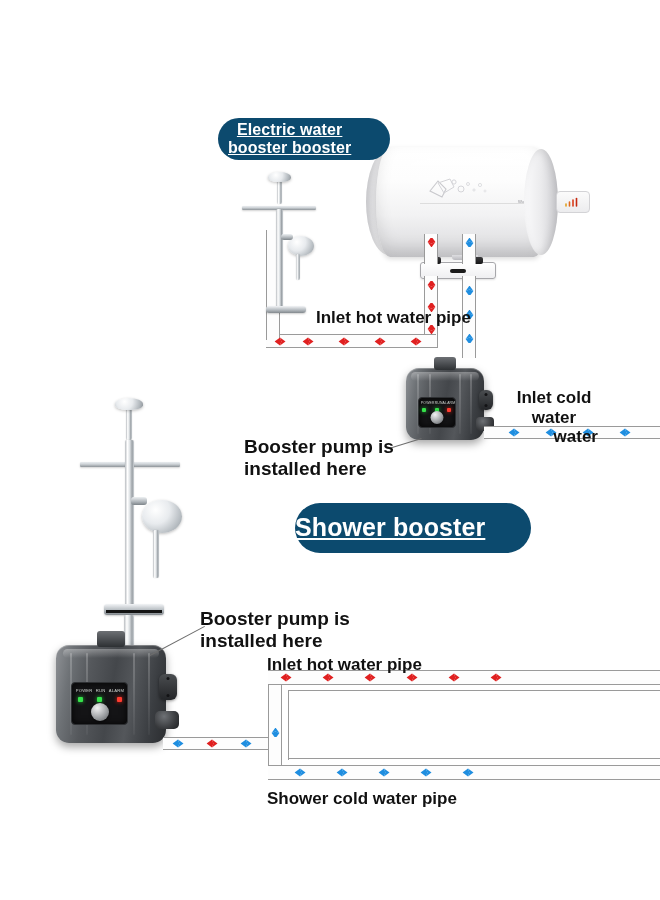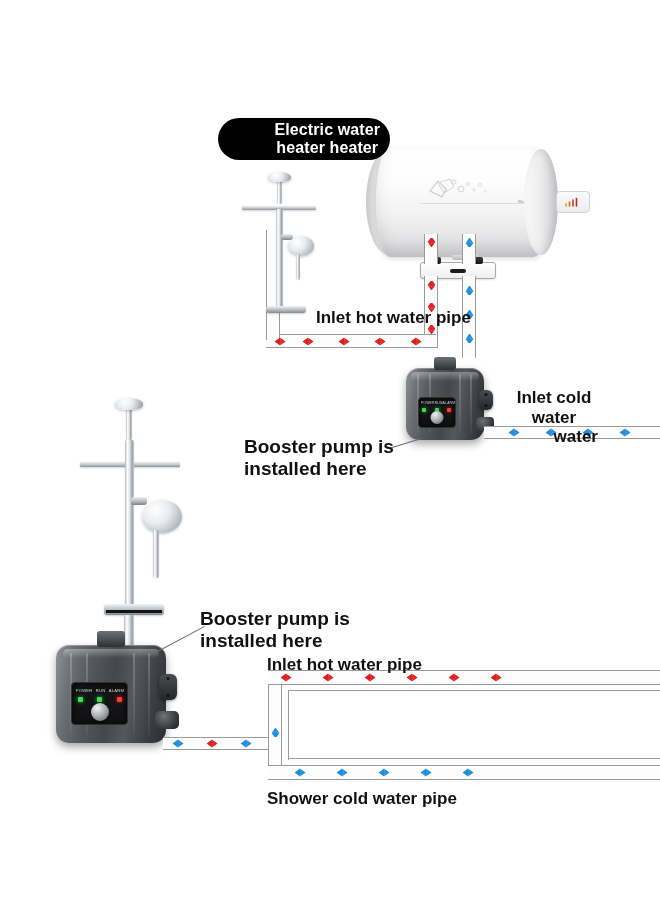--- a/index.html
+++ b/index.html
@@ -1,23 +1,23 @@
 <!DOCTYPE html>
 <html><head>
 <meta charset="utf-8">
 <style>
   html,body{margin:0;padding:0;background:#ffffff;}
   body{width:660px;height:900px;position:relative;overflow:hidden;
        font-family:"Liberation Sans",sans-serif;color:#111;}
   .stage{position:absolute;inset:0;width:660px;height:900px;}
 
   
-  .pill{position:absolute;background:#000000;color:#fff;border-radius:999px;
-        display:flex;align-items:center;justify-content:flex-end;text-align:center;
-        font-weight:700;letter-spacing:.1px;line-height:1.1;}
+  .pill{position:absolute;background:#0c4a6e;color:#fff;border-radius:999px;
+        display:flex;align-items:center;justify-content:flex-start;text-align:center;
+        font-weight:700;letter-spacing:.1px;line-height:1.1;text-decoration:underline;}
   #badge-heater{left:218px;top:118px;width:152px;height:42px;font-size:16px;padding:0 10px;}
   #badge-heater span{display:block;}
   #badge-shower{left:295px;top:503px;width:236px;height:50px;font-size:25px;}
 
   
   .callout{position:absolute;font-size:19px;font-weight:700;line-height:1.18;color:#111;}
   #callout-top{left:244px;top:436px;width:175px;}
   #callout-bottom{left:200px;top:608px;width:190px;}
 
   
@@ -470,24 +470,27 @@
       </svg>
   </div>
 
   <div class="pipe-v" style="left:288px;top:690px;width:0;height:70px;border-left:1.4px solid #9a9a9a;border-right:none;"></div>
   <div class="pipe-h" style="left:288px;top:690px;width:372px;height:0;border-bottom:none;"></div>
   <div class="pipe-h" style="left:288px;top:758px;width:372px;height:0;border-bottom:none;"></div>
 
   <div class="pill" id="badge-heater">
     <div>
       <span>Electric water</span>
-      <span>heater heater</span>
+      <span>booster booster</span>
     </div>
   </div>
 
+  <div class="pill" id="badge-shower">
+    <span>Shower booster</span>
+  </div>
 
   <div class="callout" id="callout-top">
     <div>Booster pump is</div>
     <div>installed here</div>
   </div>
 
   <div class="callout" id="callout-bottom">
     <div>Booster pump is</div>
     <div>installed here</div>
   </div>

